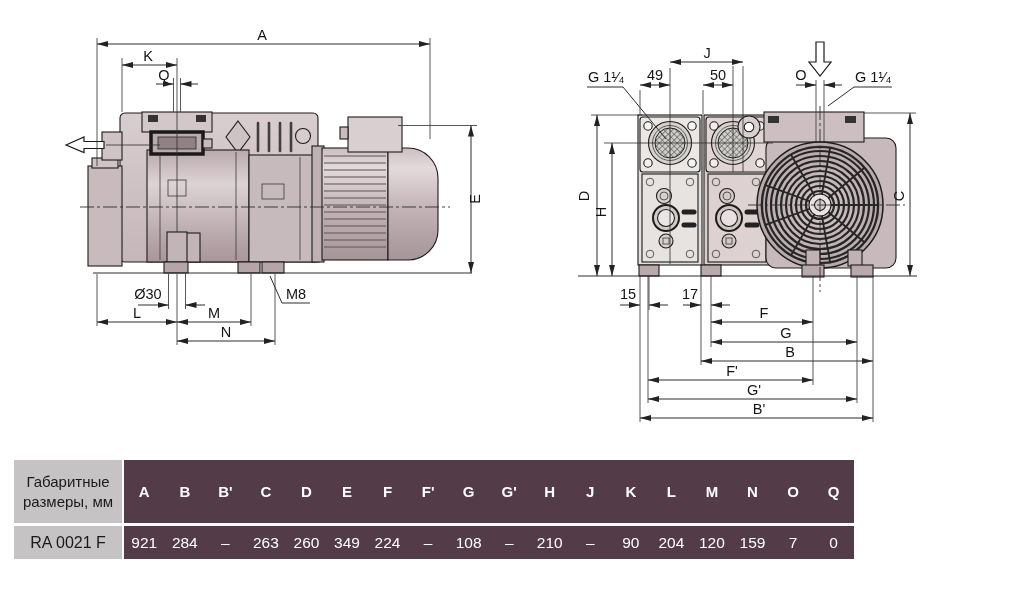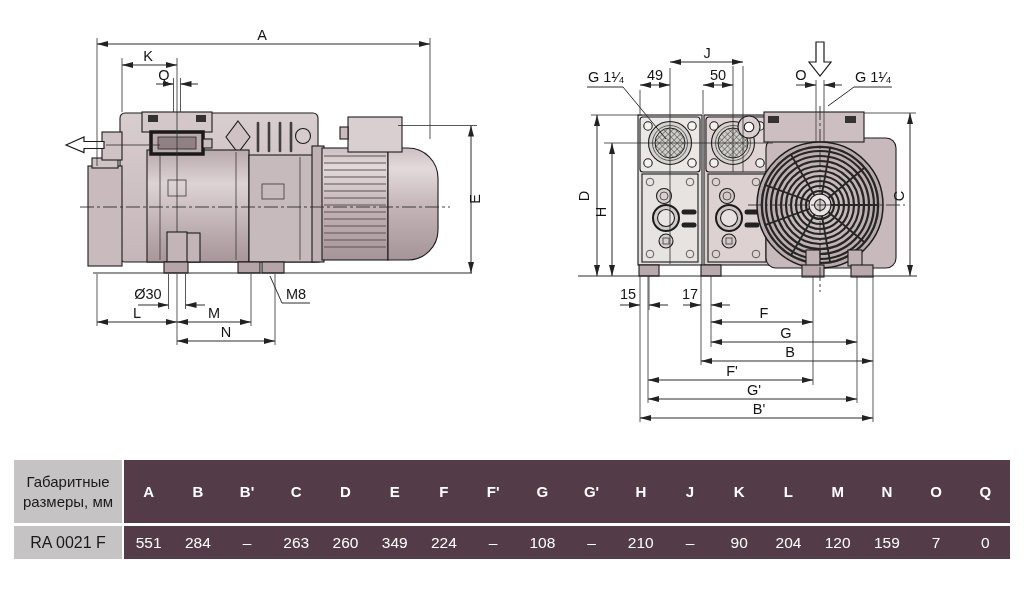--- a/index.html
+++ b/index.html
@@ -10,21 +10,21 @@
   svg text.rot{font-size:14.5px;}
   .part{stroke:#1c1c1c;stroke-width:1.1;}
   .inner{stroke:#3a3a3a;stroke-width:.8;fill:none;}
   .dim{stroke:#2d2d2d;stroke-width:1;fill:none;}
   .ext{stroke:#2d2d2d;stroke-width:.8;fill:none;}
   .cl{stroke:#2d2d2d;stroke-width:.9;fill:none;stroke-dasharray:14 3 3 3;}
   .fin{stroke:#5f5356;stroke-width:1;}
   .ring{stroke:#262626;stroke-width:2.2;fill:none;}
   .spoke{stroke:#262626;stroke-width:1.8;}
   .blob{stroke:#222;stroke-width:5;stroke-linecap:round;}
-  table.dims{position:absolute;left:14px;top:460px;width:996px;border-collapse:separate;
+  table.dims{position:absolute;left:14px;top:460px;width:840px;border-collapse:separate;
              border-spacing:0;table-layout:fixed;}
   table.dims td{text-align:center;vertical-align:middle;}
   td.corner,td.model{width:104px;background:#c5c3c4;color:#1a1a1a;border-right:2px solid #fff;}
   td.corner{font-size:15px;line-height:1.3;padding:4px 2px;}
   td.model{font-size:16px;}
   tr.hdr td{height:55px;border-bottom:3px solid #fff;}
   tr.hdr td.h{background:#533b47;color:#fff;font-weight:bold;font-size:15px;}
   tr.val td{height:31px;}
   tr.val td.v{background:#533b47;color:#fff;font-size:15.5px;}
 </style>
@@ -367,21 +367,21 @@
     <td class="h">J</td>
     <td class="h">K</td>
     <td class="h">L</td>
     <td class="h">M</td>
     <td class="h">N</td>
     <td class="h">O</td>
     <td class="h">Q</td>
   </tr>
   <tr class="val">
     <td class="model">RA 0021 F</td>
-    <td class="v">551</td>
+    <td class="v">921</td>
     <td class="v">284</td>
     <td class="v">–</td>
     <td class="v">263</td>
     <td class="v">260</td>
     <td class="v">349</td>
     <td class="v">224</td>
     <td class="v">–</td>
     <td class="v">108</td>
     <td class="v">–</td>
     <td class="v">210</td>

